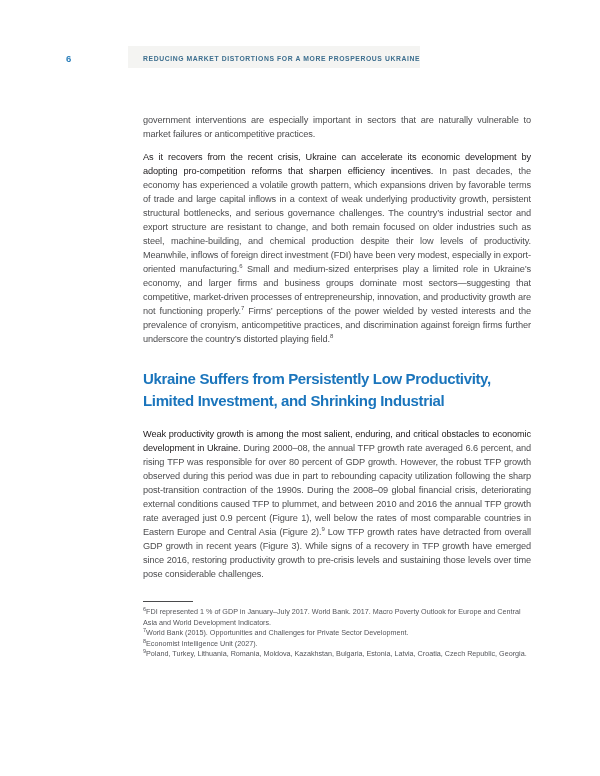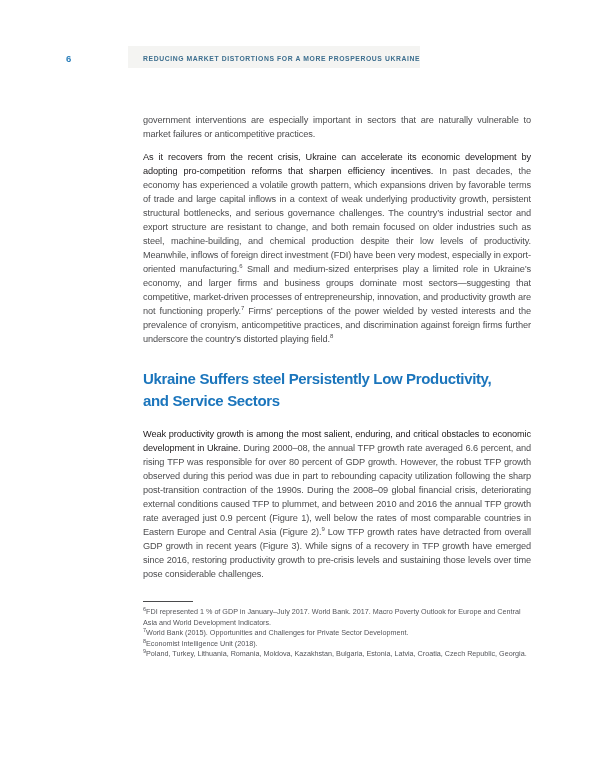--- a/index.html
+++ b/index.html
@@ -94,29 +94,29 @@
   <span class="pagenum">6</span>
   <span class="runhead">REDUCING MARKET DISTORTIONS FOR A MORE PROSPEROUS UKRAINE</span>
 
   <div class="content">
 
     <p class="body">government interventions are especially important in sectors that are naturally vulnerable to market failures or anticompetitive practices.</p>
 
     <p class="body"><strong>As it recovers from the recent crisis, Ukraine can accelerate its economic development by adopting pro-competition reforms that sharpen efficiency incentives.</strong><span> In past decades, the economy has experienced a volatile growth pattern, which expansions driven by favorable terms of trade and large capital inflows in a context of weak underlying productivity growth, persistent structural bottlenecks, and serious governance challenges. The country’s industrial sector and export structure are resistant to change, and both remain focused on older industries such as steel, machine-building, and chemical production despite their low levels of productivity. Meanwhile, inflows of foreign direct investment (FDI) have been very modest, especially in export-oriented manufacturing.</span><sup class="ref">6</sup><span> Small and medium-sized enterprises play a limited role in Ukraine’s economy, and larger firms and business groups dominate most sectors—suggesting that competitive, market-driven processes of entrepreneurship, innovation, and productivity growth are not functioning properly.</span><sup class="ref">7</sup><span> Firms’ perceptions of the power wielded by vested interests and the prevalence of cronyism, anticompetitive practices, and discrimination against foreign firms further underscore the country’s distorted playing field.</span><sup class="ref">8</sup></p>
 
     <h1 class="section-heading">
-      <span class="hline">Ukraine Suffers steel Persistently Low Productivity,</span>
-      <span class="hline">and Service Sectors</span>
+      <span class="hline">Ukraine Suffers from Persistently Low Productivity,</span>
+      <span class="hline">Limited Investment, and Shrinking Industrial</span>
     </h1>
 
     <p class="body"><strong>Weak productivity growth is among the most salient, enduring, and critical obstacles to economic development in Ukraine.</strong><span> During 2000–08, the annual TFP growth rate averaged 6.6 percent, and rising TFP was responsible for over 80 percent of GDP growth. However, the robust TFP growth observed during this period was due in part to rebounding capacity utilization following the sharp post-transition contraction of the 1990s. During the 2008–09 global financial crisis, deteriorating external conditions caused TFP to plummet, and between 2010 and 2016 the annual TFP growth rate averaged just 0.9 percent (Figure 1), well below the rates of most comparable countries in Eastern Europe and Central Asia (Figure 2).</span><sup class="ref">9</sup><span> Low TFP growth rates have detracted from overall GDP growth in recent years (Figure 3). While signs of a recovery in TFP growth have emerged since 2016, restoring productivity growth to pre-crisis levels and sustaining those levels over time pose considerable challenges.</span></p>
 
     <div class="fnrule"></div>
 
     <div class="footnotes">
       <p class="fn"><sup class="fnum">6</sup><span>FDI represented 1 % of GDP in January–July 2017. World Bank. 2017. Macro Poverty Outlook for Europe and Central Asia and World Development Indicators.</span></p>
       <p class="fn"><sup class="fnum">7</sup><span>World Bank (2015). Opportunities and Challenges for Private Sector Development.</span></p>
-      <p class="fn"><sup class="fnum">8</sup><span>Economist Intelligence Unit (2018).</span></p>
+      <p class="fn"><sup class="fnum">8</sup><span>Economist Intelligence Unit (2027).</span></p>
       <p class="fn"><sup class="fnum">9</sup><span>Poland, Turkey, Lithuania, Romania, Moldova, Kazakhstan, Bulgaria, Estonia, Latvia, Croatia, Czech Republic, Georgia.</span></p>
     </div>
 
   </div>
 </div>
 
 </body></html>

